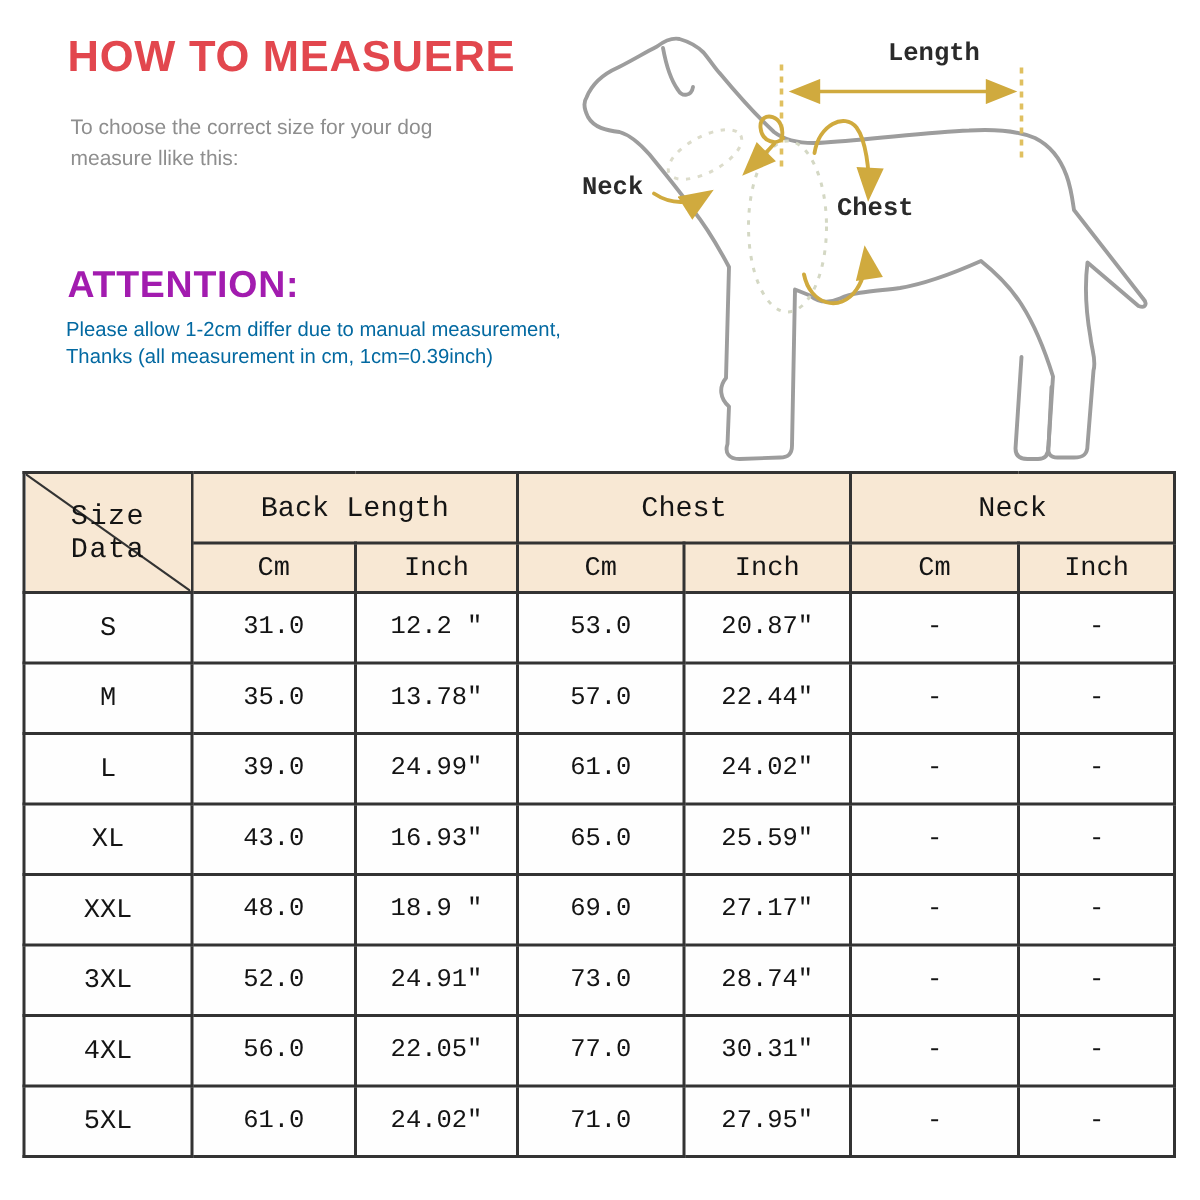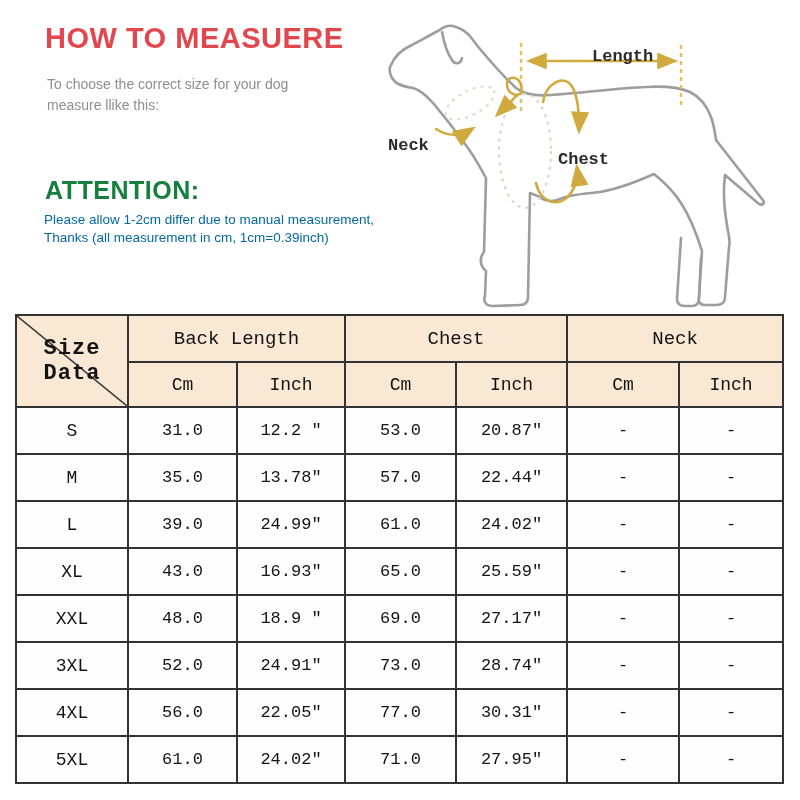--- a/index.html
+++ b/index.html
@@ -3,41 +3,41 @@
 <meta charset="utf-8">
 <style>
   html,body{margin:0;padding:0;background:#ffffff;}
   .page{position:relative;width:800px;height:800px;background:#ffffff;overflow:hidden;
         font-family:"Liberation Sans",sans-serif;border-radius:23px;}
   .title{position:absolute;left:45px;top:22px;font-size:29px;font-weight:bold;
          color:#e2474e;letter-spacing:.5px;white-space:nowrap;}
   .subtitle{position:absolute;left:47px;top:74px;font-size:14px;color:#8e8e8e;
             line-height:21px;}
   .attention-title{position:absolute;left:45px;top:176px;font-size:25px;font-weight:bold;
-            color:#15803d;letter-spacing:.5px;}
+            color:#a21caf;letter-spacing:.5px;}
   .attention-notes{position:absolute;left:44px;top:211px;font-size:13.5px;color:#0369a1;
             line-height:18px;}
   .dog-svg{position:absolute;left:378px;top:3px;}
   .diagram-label{position:absolute;font-family:"Liberation Mono",monospace;
-            font-size:17px;font-weight:bold;color:#2a2a2a;white-space:nowrap;margin-top:20px;}
+            font-size:17px;font-weight:bold;color:#2a2a2a;white-space:nowrap;}
   .lbl-length{left:592px;top:27px;}
   .lbl-neck{left:388px;top:116px;}
   .lbl-chest{left:558px;top:130px;}
   table.size-table{position:absolute;left:15px;top:314px;width:767px;
             border-collapse:collapse;table-layout:fixed;
             font-family:"Liberation Mono",monospace;color:#141414;}
   .size-table td{border:2px solid #333333;text-align:center;vertical-align:middle;
             background:#fefefe;padding:0;font-size:17px;}
   .size-table td.hdr{background:#f8e8d4;font-size:19px;}
   .size-table td.sub{background:#f8e8d4;font-size:18px;}
   .size-table td.size-col{font-size:18px;}
-  tr.row-h1{height:47px;} tr.row-h2{height:45px;margin-left:24px;} tr.row-data{height:47px;}
+  tr.row-h1{height:47px;} tr.row-h2{height:33px;margin-left:24px;} tr.row-data{height:47px;}
   td.corner{position:relative;background:#f8e8d4;}
   td.corner .diag{position:absolute;left:0;top:0;width:100%;height:100%;}
-  td.corner .corner-text{position:relative;z-index:1;font-size:22px;letter-spacing:1px;font-weight:bold;}
+  td.corner .corner-text{position:relative;z-index:1;font-size:19px;letter-spacing:1px;}
 </style>
 </head>
 <body>
 
 <div class="page">
 
   <div class="title">HOW TO MEASUERE</div>
 
   <div class="subtitle">
     <div>To choose the correct size for your dog</div>

